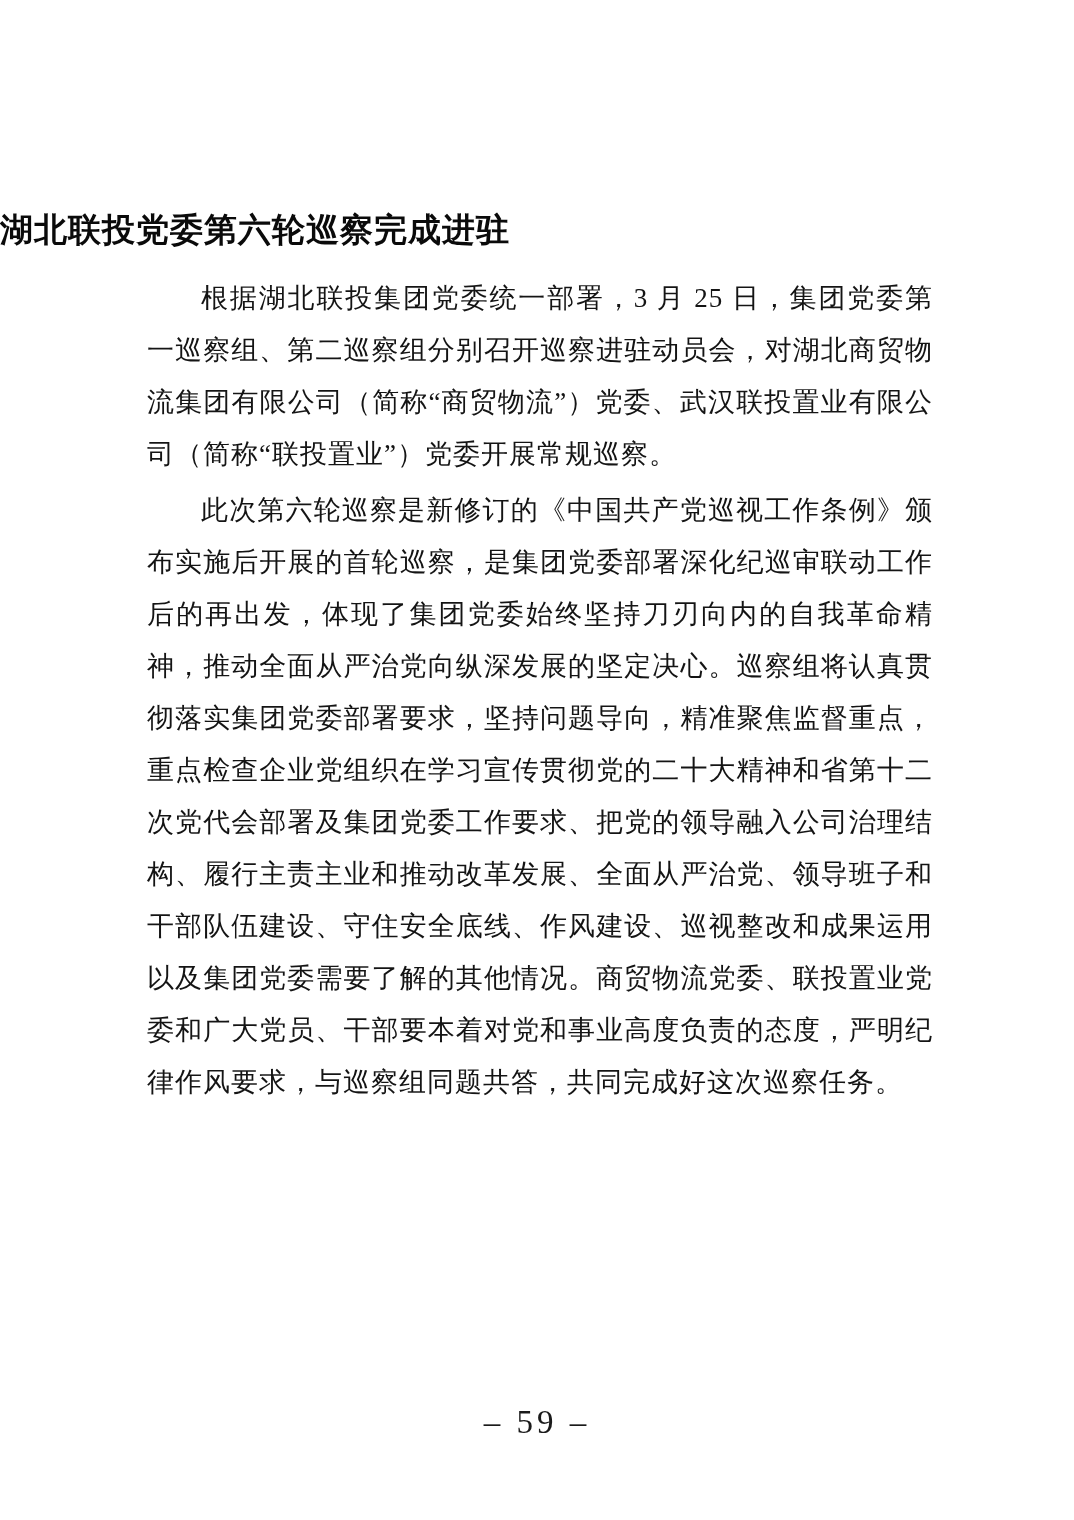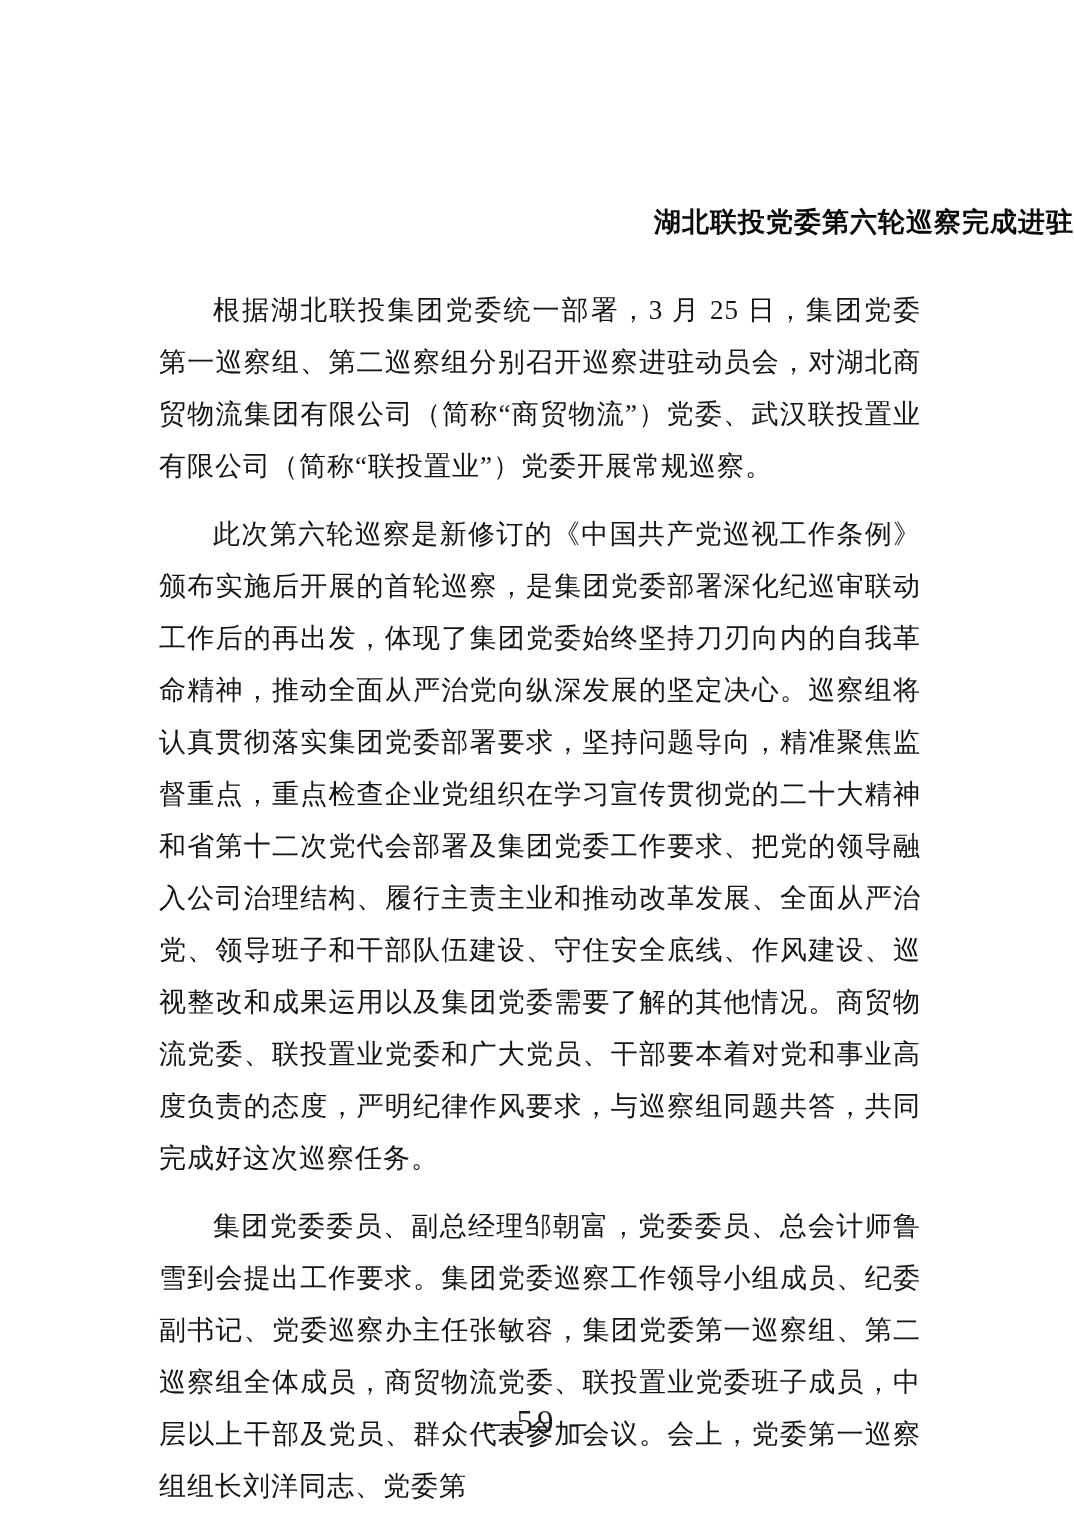--- a/index.html
+++ b/index.html
@@ -14,40 +14,40 @@
     background: #ffffff;
     overflow: hidden;
     font-family: "Liberation Serif", "DejaVu Serif", serif;
     color: #111111;
   }
   .doc-title {
     position: absolute;
     top: 186px;
     left: 0;
     width: 100%;
-    text-align: right;
-    font-size: 27px;
+    text-align: left;
+    font-size: 33px;
     font-weight: bold;
     letter-spacing: 1px;
     color: #0a0a0a;
     font-family: "Liberation Serif", "DejaVu Serif", serif;
   }
   .doc-body {
     position: absolute;
     top: 268px;
     left: 143px;
     width: 794px;
     font-size: 27px;
     line-height: 52px;
     text-align: justify;
     text-justify: inter-ideograph;
     color: #141414;
   }
   .doc-body p {
-    margin: 16px;
+    margin: 4px;
     padding: 0;
     text-indent: 2em;
     letter-spacing: 1px;
   }
   .page-footer {
     position: absolute;
     top: 1404px;
     left: 0;
     width: 100%;
     text-align: center;
@@ -59,18 +59,17 @@
 </head>
 <body>
 
 <div class="page">
 
   <h1 class="doc-title">湖北联投党委第六轮巡察完成进驻</h1>
 
   <div class="doc-body">
     <p>根据湖北联投集团党委统一部署，3 月 25 日，集团党委第一巡察组、第二巡察组分别召开巡察进驻动员会，对湖北商贸物流集团有限公司（简称“商贸物流”）党委、武汉联投置业有限公司（简称“联投置业”）党委开展常规巡察。</p>
     <p>此次第六轮巡察是新修订的《中国共产党巡视工作条例》颁布实施后开展的首轮巡察，是集团党委部署深化纪巡审联动工作后的再出发，体现了集团党委始终坚持刀刃向内的自我革命精神，推动全面从严治党向纵深发展的坚定决心。巡察组将认真贯彻落实集团党委部署要求，坚持问题导向，精准聚焦监督重点，重点检查企业党组织在学习宣传贯彻党的二十大精神和省第十二次党代会部署及集团党委工作要求、把党的领导融入公司治理结构、履行主责主业和推动改革发展、全面从严治党、领导班子和干部队伍建设、守住安全底线、作风建设、巡视整改和成果运用以及集团党委需要了解的其他情况。商贸物流党委、联投置业党委和广大党员、干部要本着对党和事业高度负责的态度，严明纪律作风要求，与巡察组同题共答，共同完成好这次巡察任务。</p>
-    <p>集团党委委员、副总经理邹朝富，党委委员、总会计师鲁雪到会提出工作要求。集团党委巡察工作领导小组成员、纪委副书记、党委巡察办主任张敏容，集团党委第一巡察组、第二巡察组全体成员，商贸物流党委、联投置业党委班子成员，中层以上干部及党员、群众代表参加会议。会上，党委第一巡察组组长刘洋同志、党委第</p>
   </div>
 
   <div class="page-footer">– 59 –</div>
 
 </div>
 
 </body></html>

